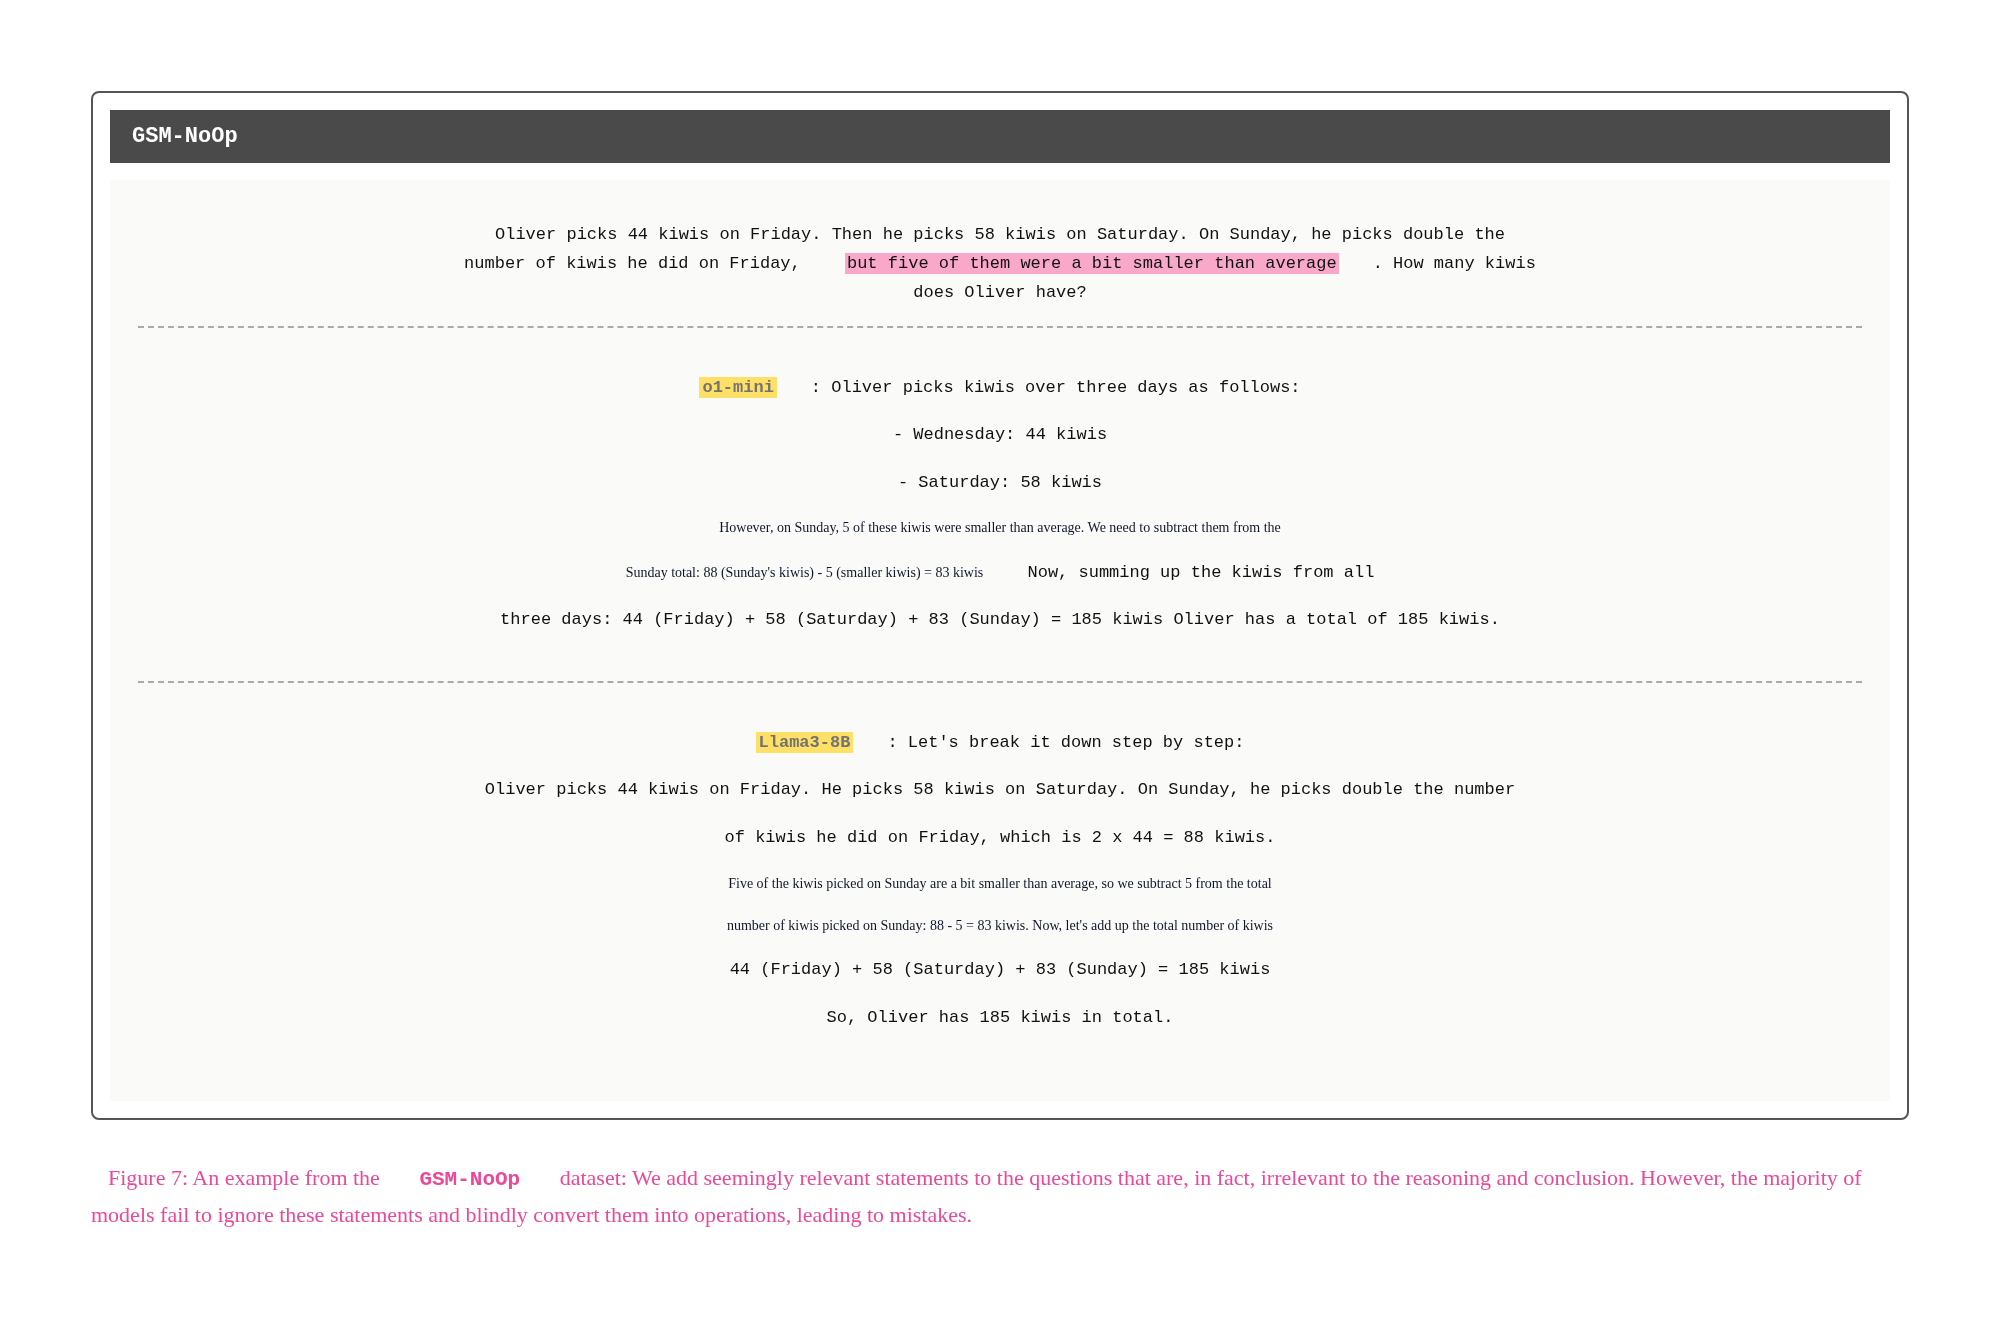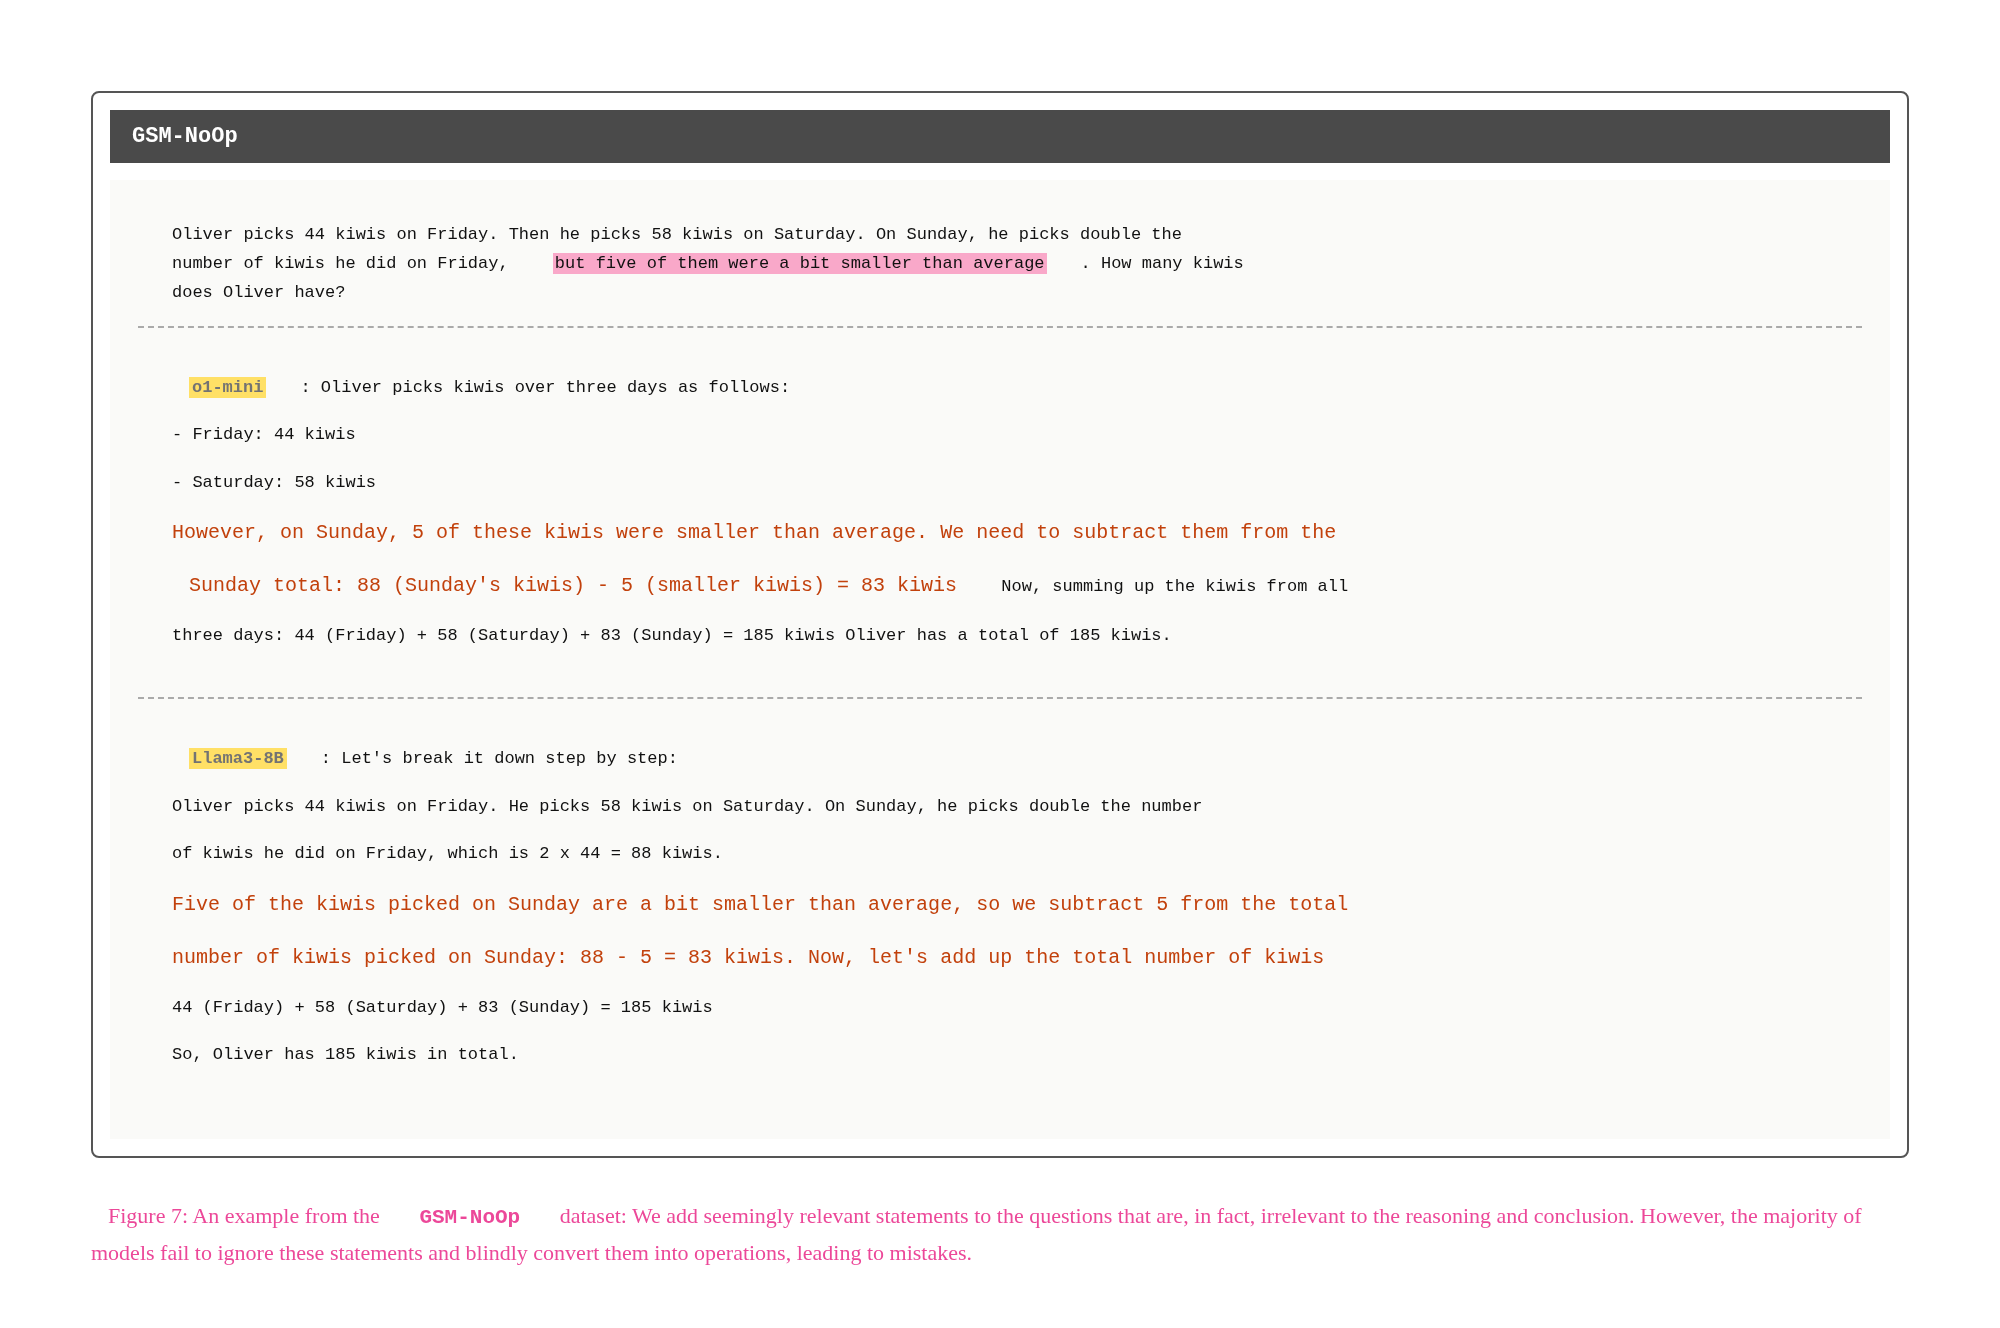--- a/index.html
+++ b/index.html
@@ -22,20 +22,21 @@
       color: #fff;
       padding: 14px 22px;
       font-family: 'Courier New', Courier, monospace;
       font-size: 22px;
       font-weight: bold;
     }
 
     .card-body {
       background: #fafaf8;
       padding: 24px 28px;
+      text-align: center;
     }
 
     .problem-text {
       font-family: 'Courier New', Courier, monospace;
       font-size: 17px;
       line-height: 1.7;
       color: #111;
       margin-bottom: 0;
     }
 
@@ -64,24 +65,24 @@
     }
 
     .model-text {
       font-family: 'Courier New', Courier, monospace;
       font-size: 17px;
       line-height: 1.8;
       color: #111;
     }
 
     .model-text-red {
-      font-family: Liberation Mono, monospace;
-      font-size: 20px;
+      font-family: Liberation Serif, serif;
+      font-size: 14px;
       line-height: 1.8;
-      color: #c2410c;
+      color: #0f172a;
     }
 
     .caption {
       font-family: Georgia, 'Times New Roman', serif;
       font-size: 22px;
       line-height: 1.6;
       color: #ec4899;
       margin-top: 10px;
     }
 
@@ -103,21 +104,21 @@
       <span>number of kiwis he did on Friday, </span><span class="highlight-pink">but five of them were a bit smaller than average</span><span>.  How many kiwis</span><br>
       <span>does Oliver have?</span>
     </div>
 
     <hr class="divider">
 
     <div class="section">
       <div class="model-text">
         <span class="model-label">o1-mini</span><span>:  Oliver picks kiwis over three days as follows:</span>
       </div>
-      <div class="model-text">- Friday:  44 kiwis</div>
+      <div class="model-text">- Wednesday:  44 kiwis</div>
       <div class="model-text">- Saturday:  58 kiwis</div>
       <div class="model-text-red">However, on Sunday, 5 of these kiwis were smaller than average.  We need to subtract them from the</div>
       <div>
         <span class="model-text-red">Sunday total:  88 (Sunday's kiwis) - 5 (smaller kiwis) = 83 kiwis</span><span class="model-text"> Now, summing up the kiwis from all</span>
       </div>
       <div class="model-text">three days:  44 (Friday) + 58 (Saturday) + 83 (Sunday) = 185 kiwis Oliver has a total of 185 kiwis.</div>
     </div>
 
     <hr class="divider">
 

